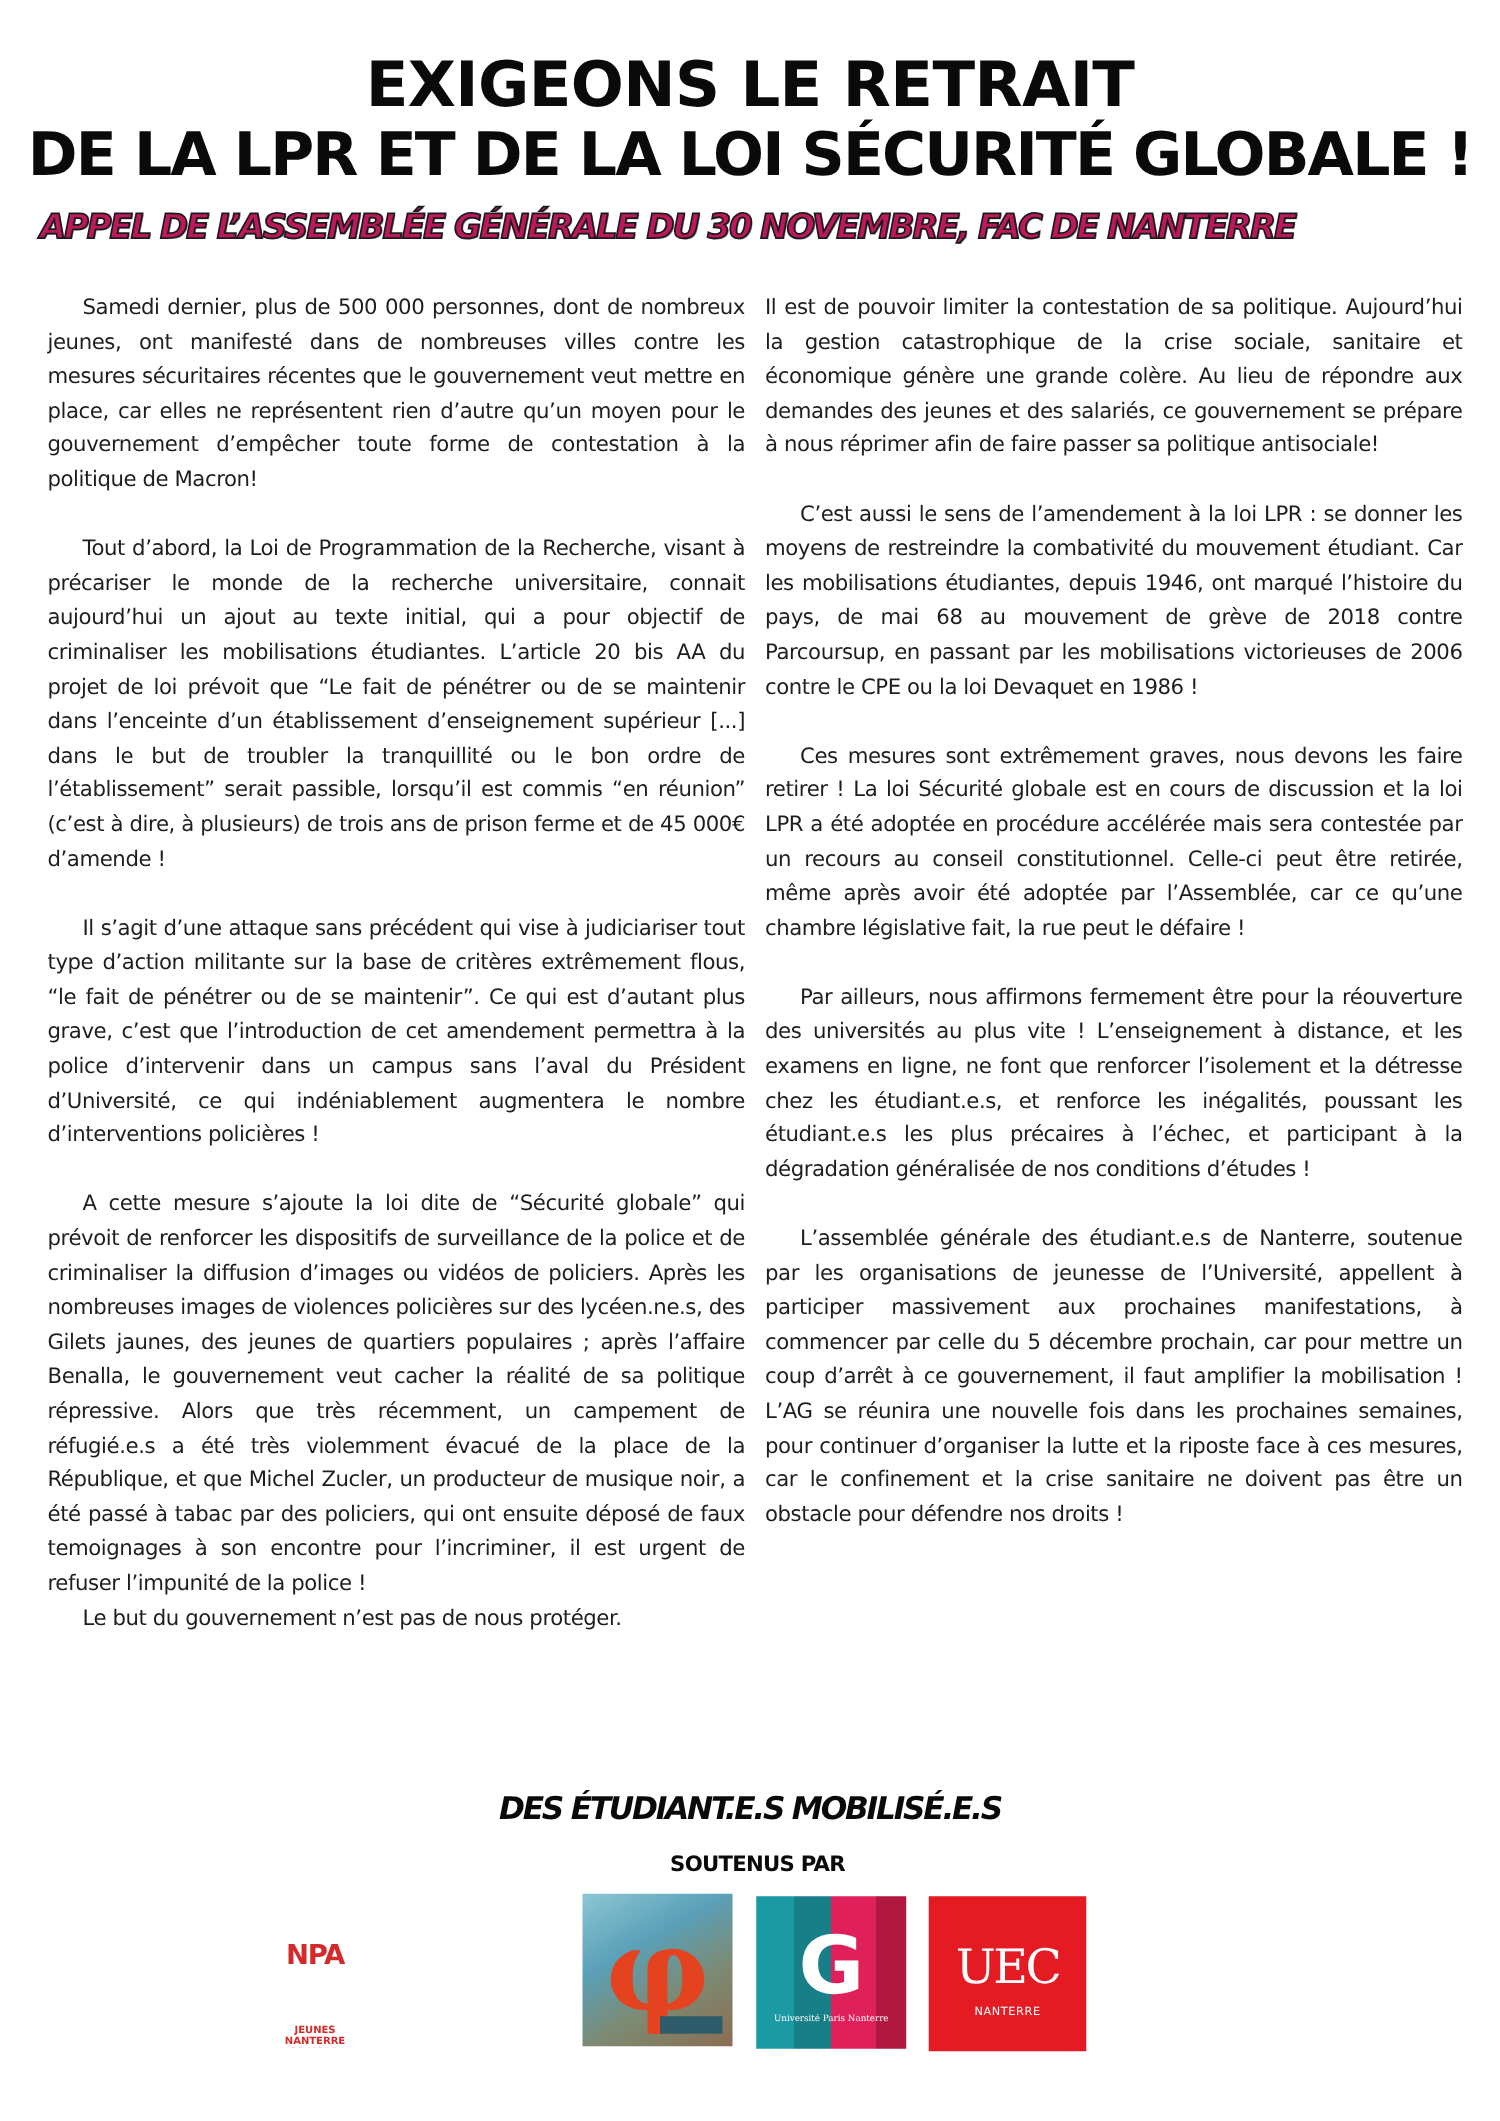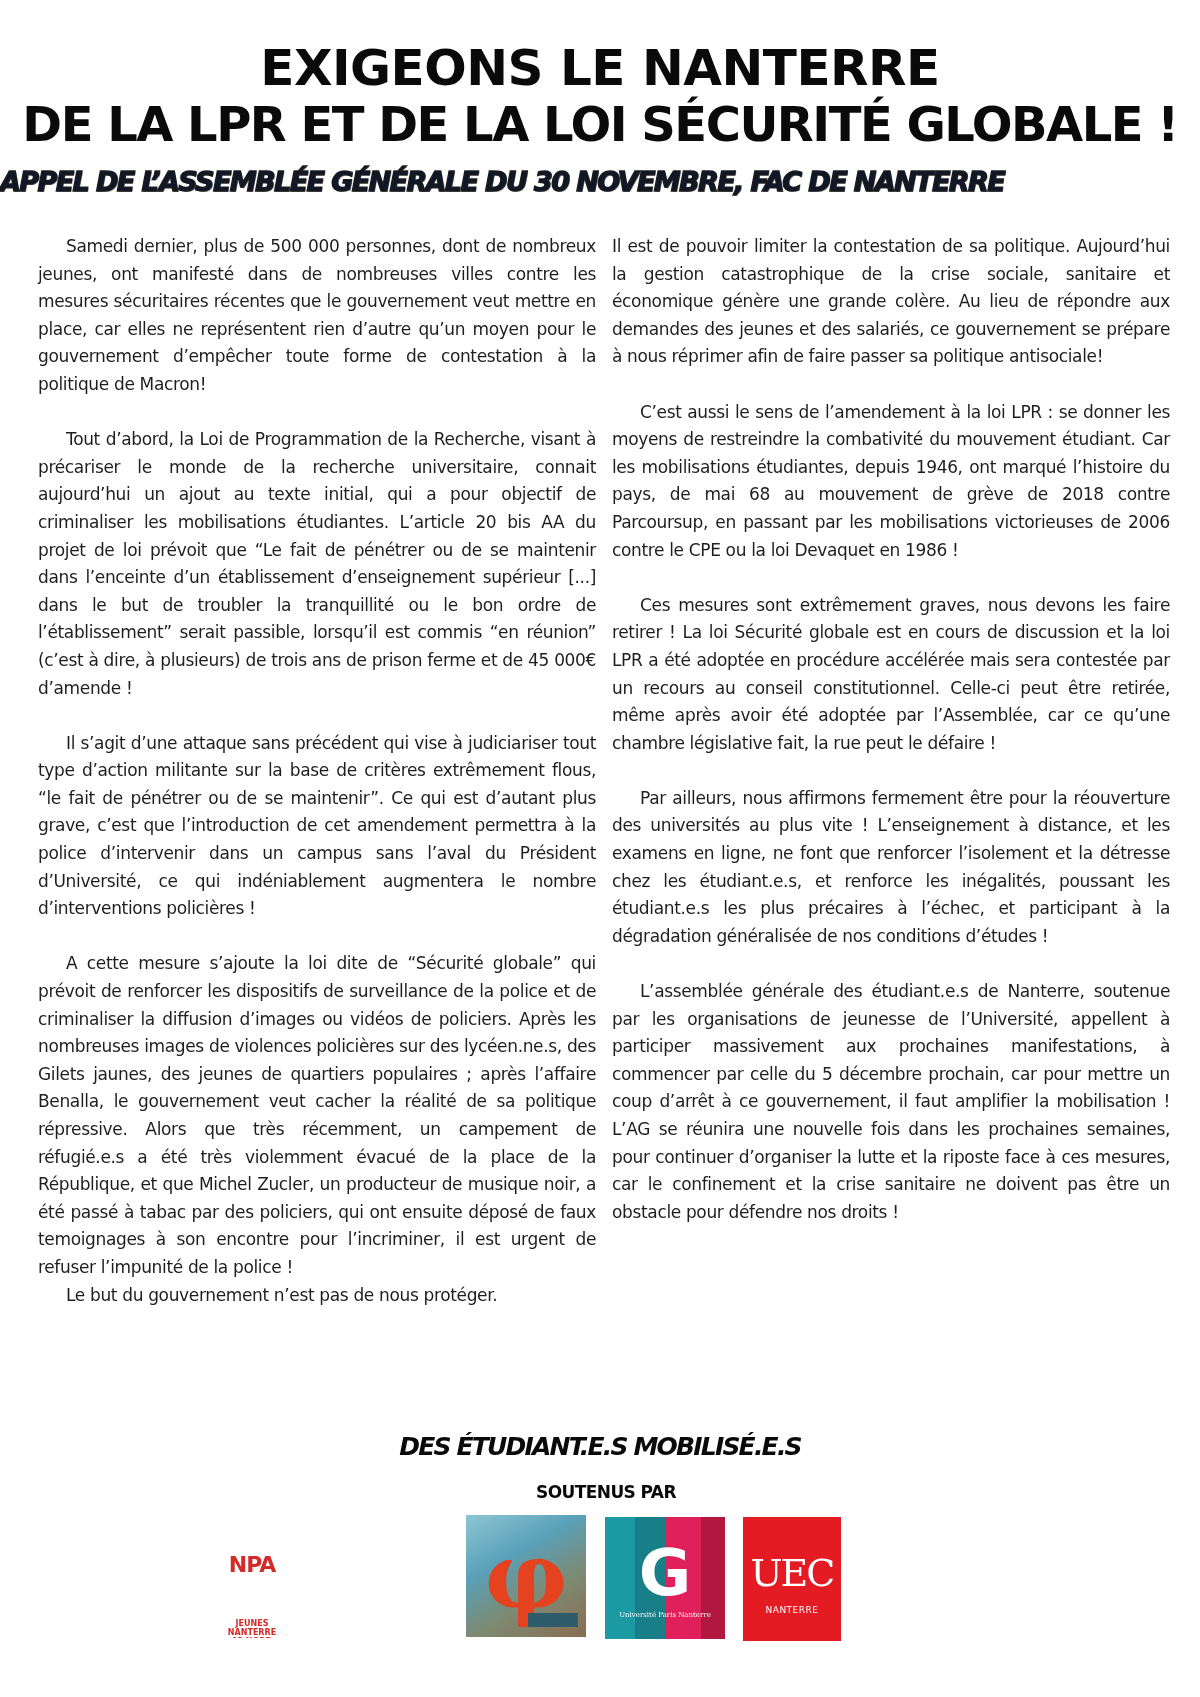--- a/index.html
+++ b/index.html
@@ -8,24 +8,24 @@
 
   .title {
     position: absolute; left: 0; width: 1200px; text-align: center;
     font-family: "DejaVu Sans", sans-serif; font-weight: bold; color: #0a0a0a;
     letter-spacing: -0.5px; white-space: nowrap;
   }
   .title-1 { top: 40px; font-size: 50px; line-height: 56px; }
   .title-2 { top: 96px; font-size: 48px; line-height: 56px; letter-spacing: -1.5px; }
 
   .subtitle {
-    position: absolute; top: 165px; left: 0; width: 1068px; text-align: left;
+    position: absolute; top: 165px; left: 0; width: 1068px; text-align: center;
     font-family: "DejaVu Sans", sans-serif; font-weight: bold; font-style: italic;
     font-size: 27px; line-height: 34px; letter-spacing: -1.6px; white-space: nowrap;
-    color: #0f172a;
+    color: #be185d;
     -webkit-text-stroke: 1.4px #1a1a1a;
     text-shadow: 1px 1px 0 #888;
   }
 
   .column {
     position: absolute; top: 233px; width: 558px;
     font-family: "DejaVu Sans", sans-serif; font-size: 17px; line-height: 27.6px;
     text-align: justify; hyphens: auto; color: #1e1e1e; letter-spacing: -0.35px;
   }
   .col-left { left: 38px; }
@@ -63,31 +63,31 @@
     background: linear-gradient(150deg, #8cc6d4 0%, #5aa0b8 35%, #7d8a72 65%, #8a6d52 100%); }
   .fi-phi { font-family: "DejaVu Serif", serif; font-size: 92px; color: #e5421f; line-height: 1; font-weight: bold; }
   .fi-banner { position: absolute; bottom: 10px; right: 8px; width: 50px; height: 14px; background: #2e5c6a; font-size: 6px; color: #cfe; text-align: center; }
 
   .logo-g { left: 605px; top: 7px; width: 120px; height: 122px;
     background: linear-gradient(90deg, #1b9aa4 0%, #1b9aa4 25%, #187f88 25%, #187f88 50%, #e0205a 50%, #e0205a 80%, #b0183f 80%, #b0183f 100%);
     flex-direction: column; color: #fff; }
   .g-letter { font-weight: bold; font-size: 64px; line-height: 64px; margin-top: 4px; }
   .g-sub { font-size: 7px; line-height: 9px; text-align: center; margin-top: 6px; font-family: "DejaVu Serif", serif; }
 
-  .logo-uec { left: 743px; top: 7px; width: 98px; height: 124px; background: #e51b23; flex-direction: column; color: #fff; }
+  .logo-uec { left: 743px; top: 7px; width: 126px; height: 124px; background: #e51b23; flex-direction: column; color: #fff; }
   .uec-word { font-family: "DejaVu Serif", serif; font-size: 38px; letter-spacing: -2px; line-height: 40px; margin-top: 10px; }
   .uec-city { font-size: 9px; letter-spacing: 0.5px; margin-top: 12px; }
 
   .logo-fse { left: 885px; top: 22px; width: 100px; height: 96px; }
   .fse-text { position: absolute; left: 6px; top: 44px; font-weight: bold; font-size: 19px; color: #d42a3a; letter-spacing: -1px; }
 </style>
 </head>
 <body>
 
-<div class="title title-1">EXIGEONS LE NANTERRE</div>
+<div class="title title-1">EXIGEONS LE RETRAIT</div>
 <div class="title title-2">DE LA LPR ET DE LA LOI SÉCURITÉ GLOBALE !</div>
 <div class="subtitle">APPEL DE L’ASSEMBLÉE GÉNÉRALE DU 30 NOVEMBRE, FAC DE NANTERRE</div>
 
 <div class="column col-left">
   <p class="para">Samedi dernier, plus de 500 000 personnes, dont de nombreux jeunes, ont manifesté dans de nombreuses villes contre les mesures sécuritaires récentes que le gouvernement veut mettre en place, car elles ne représentent rien d’autre qu’un moyen pour le gouvernement d’empêcher toute forme de contestation à la politique de Macron!</p>
   <p class="para">Tout d’abord, la Loi de Programmation de la Recherche, visant à précariser le monde de la recherche universitaire, connait aujourd’hui un ajout au texte initial, qui a pour objectif de criminaliser les mobilisations étudiantes. L’article 20 bis AA du projet de loi prévoit que “Le fait de pénétrer ou de se maintenir dans l’enceinte d’un établissement d’enseignement supérieur [...] dans le but de troubler la tranquillité ou le bon ordre de l’établissement” serait passible, lorsqu’il est commis “en réunion” (c’est à dire, à plusieurs) de trois ans de prison ferme et de 45 000€ d’amende !</p>
   <p class="para">Il s’agit d’une attaque sans précédent qui vise à judiciariser tout type d’action militante sur la base de critères extrêmement flous, “le fait de pénétrer ou de se maintenir”. Ce qui est d’autant plus grave, c’est que l’introduction de cet amendement permettra à la police d’intervenir dans un campus sans l’aval du Président d’Université, ce qui indéniablement augmentera le nombre d’interventions policières !</p>
   <p class="para tight">A cette mesure s’ajoute la loi dite de “Sécurité globale” qui prévoit de renforcer les dispositifs de surveillance de la police et de criminaliser la diffusion d’images ou vidéos de policiers. Après les nombreuses images de violences policières sur des lycéen.ne.s, des Gilets jaunes, des jeunes de quartiers populaires ; après l’affaire Benalla, le gouvernement veut cacher la réalité de sa politique répressive. Alors que très récemment, un campement de réfugié.e.s a été très violemment évacué de la place de la République, et que Michel Zucler, un producteur de musique noir, a été passé à tabac par des policiers, qui ont ensuite déposé de faux temoignages à son encontre pour l’incriminer, il est urgent de refuser l’impunité de la police !</p>
   <p class="para tight">Le but du gouvernement n’est pas de nous protéger.</p>
 </div>

